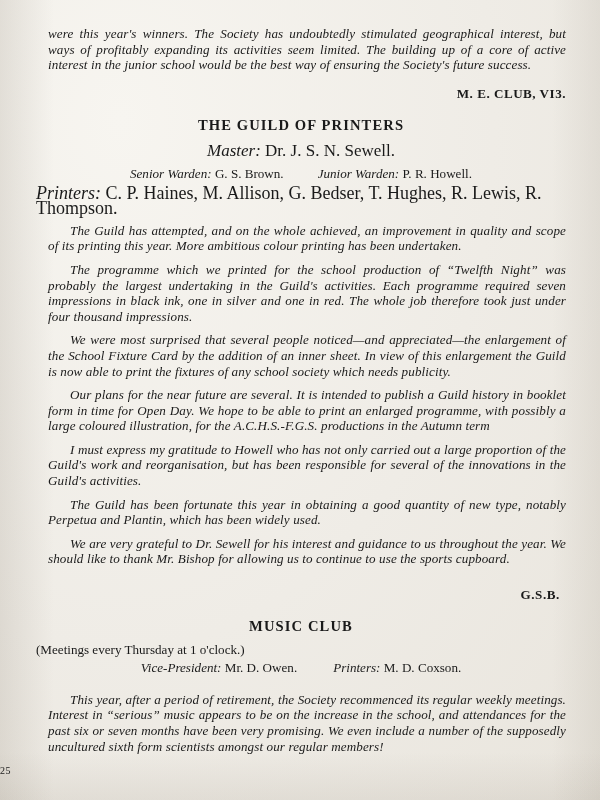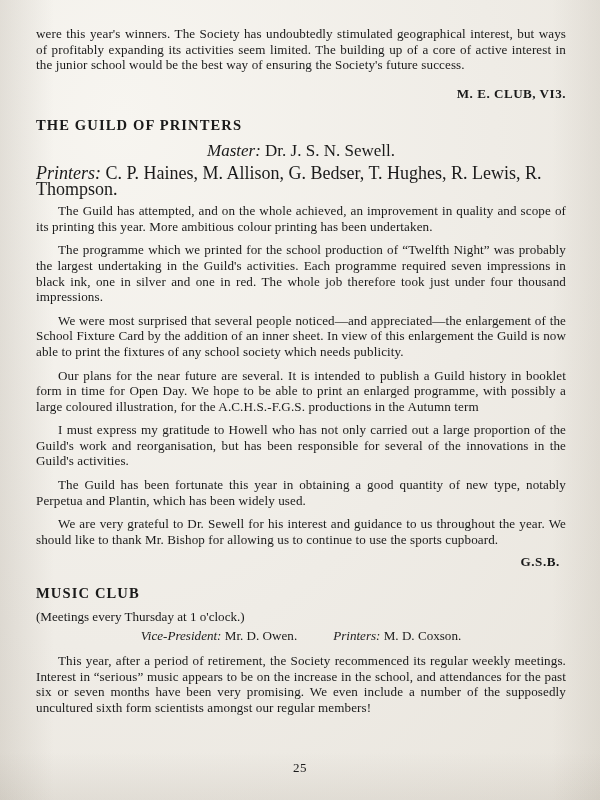--- a/index.html
+++ b/index.html
@@ -31,54 +31,55 @@
     background:
       linear-gradient(90deg, rgba(140,130,115,0.18) 0%, rgba(255,255,255,0) 9%),
       linear-gradient(270deg, rgba(140,130,115,0.13) 0%, rgba(255,255,255,0) 8%),
       linear-gradient(0deg, rgba(140,130,115,0.12) 0%, rgba(255,255,255,0) 6%);
   }
   .col {
     position: relative;
     z-index: 2;
   }
   p {
-    margin: 0 0 0 0;
+    margin: 0 0 0 12px;
     font-size: 13.1px;
     line-height: 15.6px;
     text-align: justify;
     text-justify: inter-word;
     letter-spacing: 0.1px;
+    font-style: italic;
   }
   p.indent {
     text-indent: 22px;
   }
   p.para-gap {
     margin-top: 8px;
   }
   .sig {
     text-align: right;
     font-size: 13.1px;
     line-height: 15.6px;
     margin-top: 13px;
     letter-spacing: 0.5px;
     font-weight: bold;
   }
   .sig-small {
     text-align: right;
     font-size: 13.1px;
     line-height: 15.6px;
-    margin-top: 7px;
+    margin-top: 20px;
     letter-spacing: 0.6px;
     font-weight: bold;
     padding-right: 6px;
   }
   h2.section-title {
     font-size: 14.6px;
     font-weight: bold;
-    text-align: left;
+    text-align: center;
     letter-spacing: 1.1px;
     margin: 16px 0 9px 0;
   }
   h2.section-title.music {
     margin: 15px 0 7px 0;
   }
   .officer-line {
     text-align: center;
     font-size: 17px;
     line-height: 15.6px;
@@ -111,32 +112,32 @@
     font-size: 13.1px;
     line-height: 15.6px;
     margin-bottom: 3px;
   }
   .music-officers {
     display: flex;
     justify-content: center;
     gap: 36px;
     font-size: 13.1px;
     line-height: 15.6px;
-    margin-bottom: 10px;
+    margin-bottom: 16px;
   }
   .music-officers .role {
     font-style: italic;
   }
   .page-number {
     position: absolute;
     left: 0;
     right: 0;
     bottom: 24px;
-    text-align: center;
-    font-size: 13px;
+    text-align: left;
+    font-size: 10px;
     letter-spacing: 0.5px;
     z-index: 2;
   }
 </style>
 </head>
 <body>
 
 <div class="page">
   <div class="col">
 
@@ -144,20 +145,30 @@
 
     <div class="sig">M. E. CLUB, VI3.</div>
 
     <h2 class="section-title">THE GUILD OF PRINTERS</h2>
 
     <div class="officer-line">
       <span class="role">Master:</span>
       <span>Dr. J. S. N. Sewell.</span>
     </div>
 
+    <div class="officer-row">
+      <span class="item">
+        <span class="role">Senior Warden:</span>
+        <span>G. S. Brown.</span>
+      </span>
+      <span class="item">
+        <span class="role">Junior Warden:</span>
+        <span>P. R. Howell.</span>
+      </span>
+    </div>
 
     <div class="printers-line">
       <span class="role">Printers:</span>
       <span>C. P. Haines, M. Allison, G. Bedser, T. Hughes, R. Lewis, R. Thompson.</span>
     </div>
 
     <p class="indent">The Guild has attempted, and on the whole achieved, an improvement in quality and scope of its printing this year.  More ambitious colour printing has been undertaken.</p>
     <p class="indent para-gap">The programme which we printed for the school production of “Twelfth Night” was probably the largest undertaking in the Guild's activities.  Each programme required seven impressions in black ink, one in silver and one in red. The whole job therefore took just under four thousand impressions.</p>
     <p class="indent para-gap">We were most surprised that several people noticed—and appreciated—the enlargement of the School Fixture Card by the addition of an inner sheet.  In view of this enlargement the Guild is now able to print the fixtures of any school society which needs publicity.</p>
     <p class="indent para-gap">Our plans for the near future are several.  It is intended to publish a Guild history in booklet form in time for Open Day.  We hope to be able to print an enlarged programme, with possibly a large coloured illustration, for the A.C.H.S.-F.G.S. productions in the Autumn term</p>

